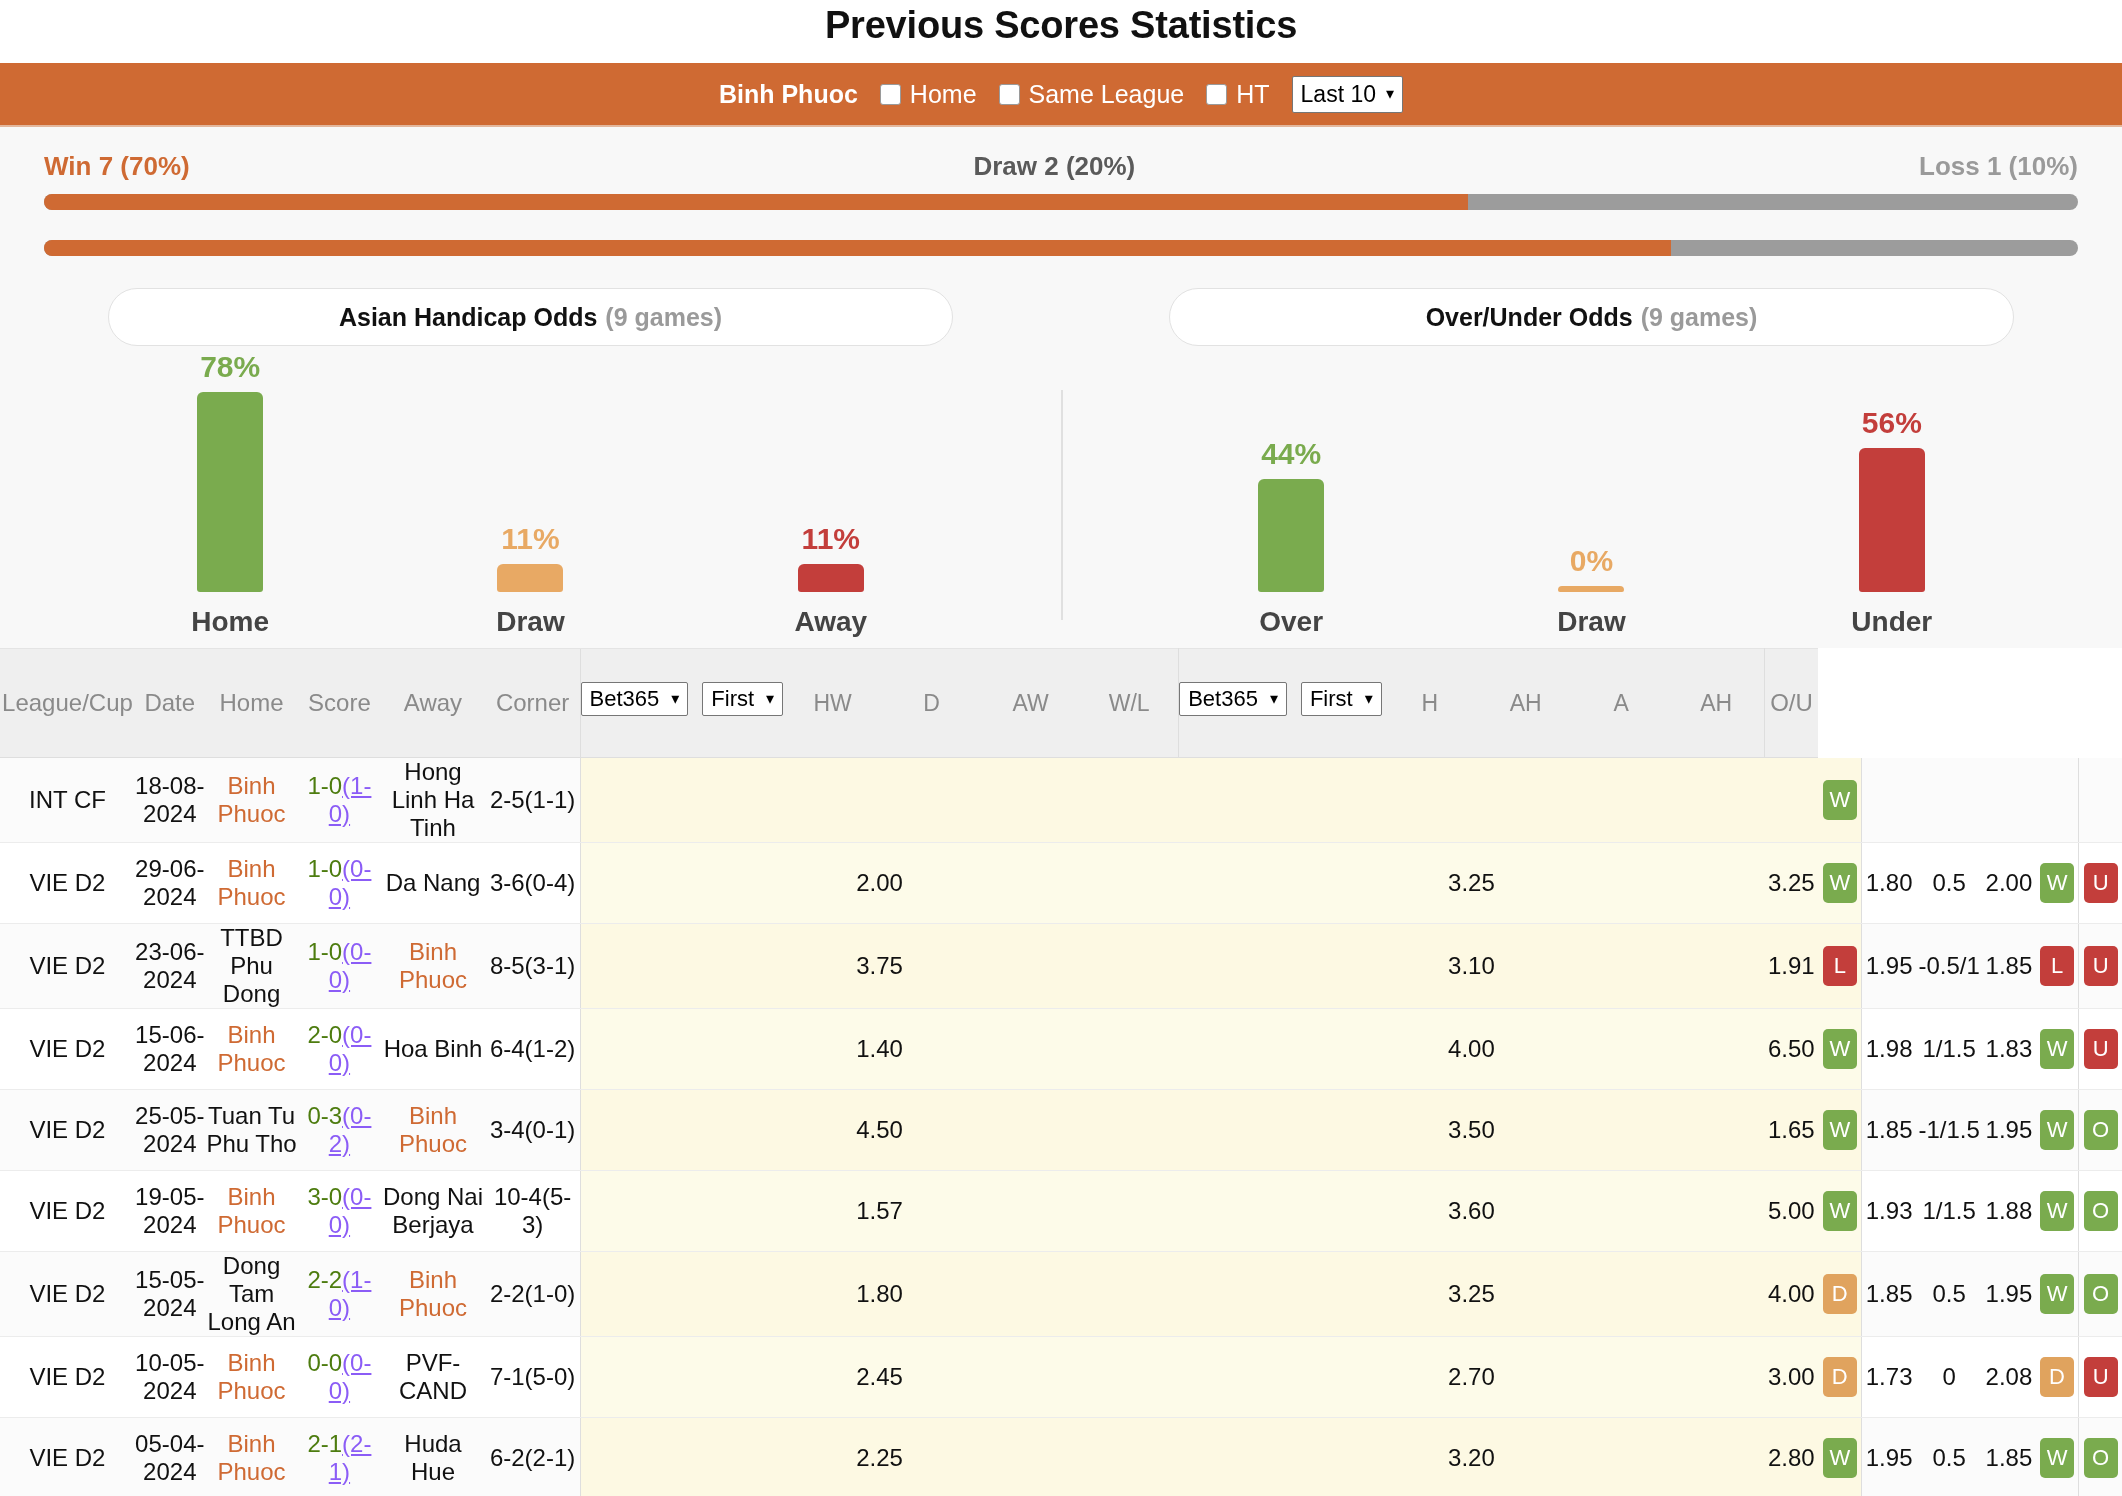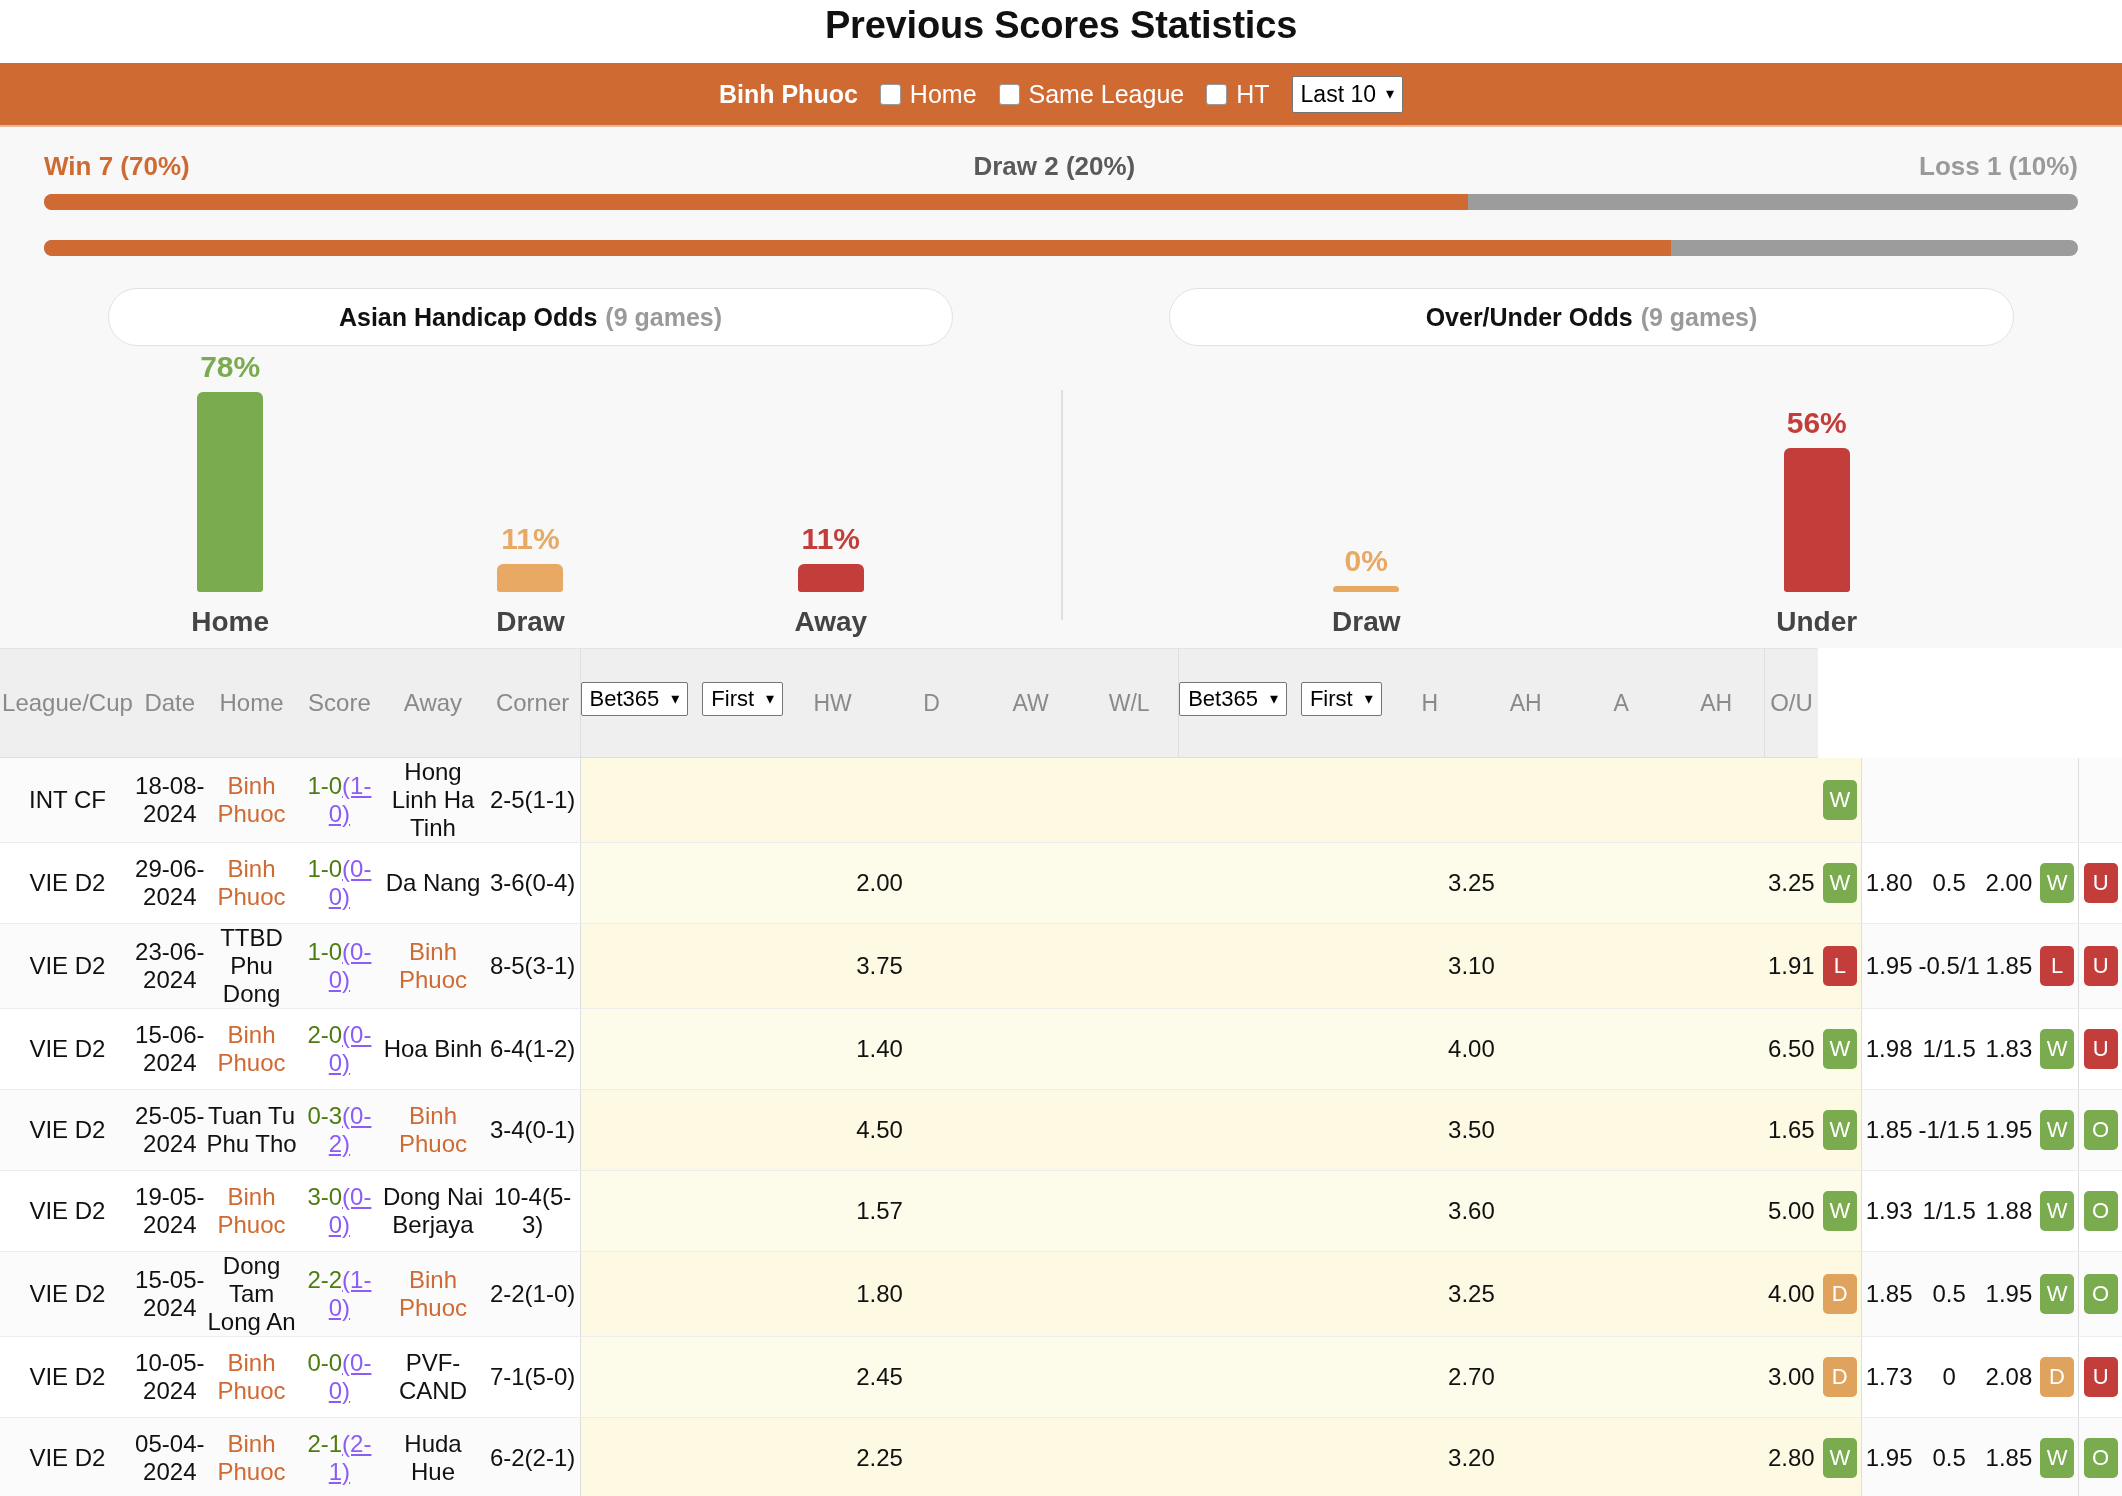--- a/index.html
+++ b/index.html
@@ -308,20 +308,25 @@
       </div>
     </div>
 
     <div class="odds-panel right">
       <div class="pill">
         <span>Over/Under Odds</span>
         <span class="games">(9 games)</span>
       </div>
       <div class="bars-area">
         <div class="bar-col">
+          <span class="bar-pct" style="color:#7aab4e">44%</span>
+          <div class="bar-shape" id="ou-bar-0" style="background: rgb(122, 171, 78); height: 113px;"></div>
+          <span class="bar-name">Over</span>
+        </div>
+        <div class="bar-col">
           <span class="bar-pct" style="color:#e8a964">0%</span>
           <div class="bar-shape" id="ou-bar-1" style="background: rgb(232, 169, 100); height: 6px;"></div>
           <span class="bar-name">Draw</span>
         </div>
         <div class="bar-col">
           <span class="bar-pct" style="color:#c33e3b">56%</span>
           <div class="bar-shape" id="ou-bar-2" style="background: rgb(195, 62, 59); height: 144px;"></div>
           <span class="bar-name">Under</span>
         </div>
       </div>

